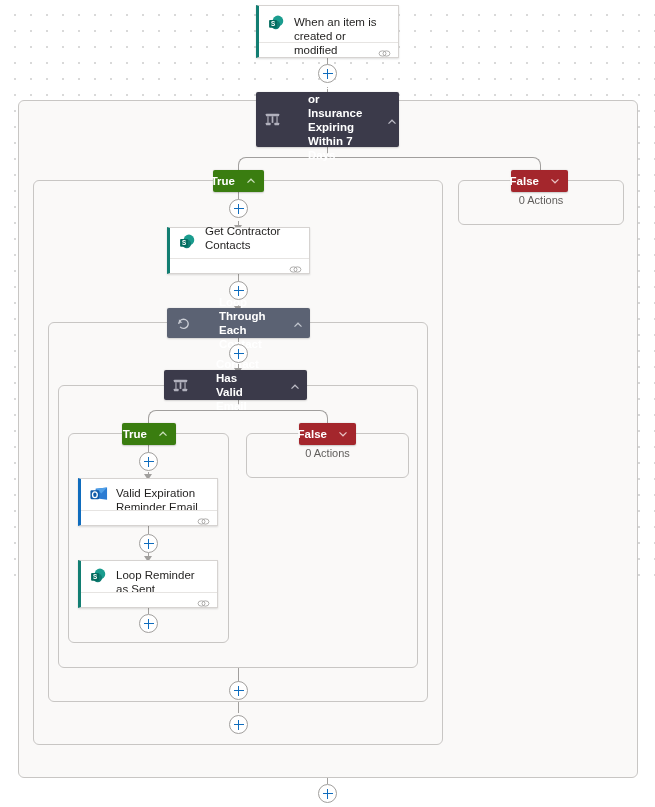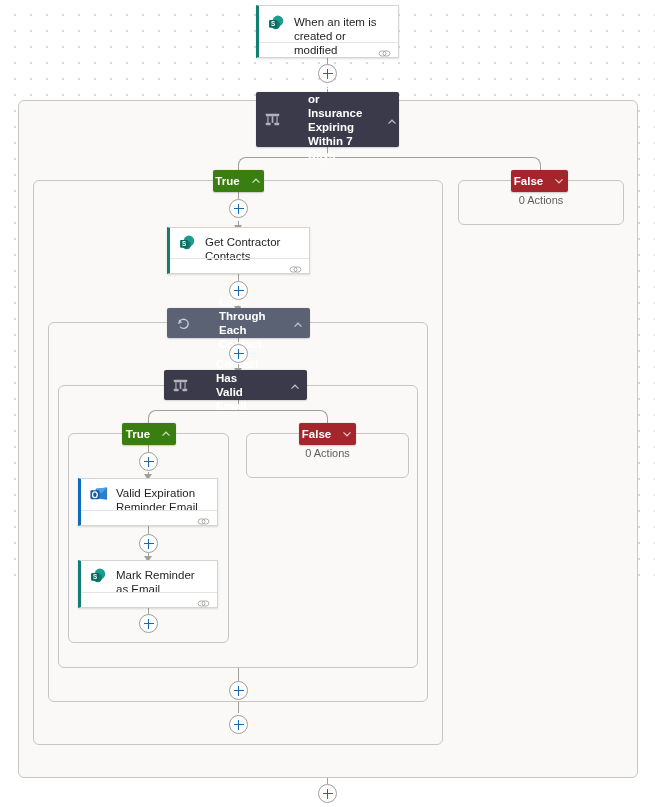--- a/index.html
+++ b/index.html
@@ -156,21 +156,21 @@
     opacity: .85;
   }
 
   
   .badge {
     position: absolute;
     border-radius: 2px;
     box-sizing: border-box;
     display: flex;
     align-items: center;
-    justify-content: center;
+    justify-content: flex-end;
     padding: 0 7px;
     height: 22px;
     color: #ffffff;
     font-size: 11.5px;
     font-weight: bold;
     box-shadow: 0 0.6px 1.6px rgba(0,0,0,0.2);
     cursor: pointer;
   }
   .badge.true  { background: #3a7d10; }
   .badge.false { background: #a4262c; }
@@ -297,21 +297,21 @@
     <span class="chev">
       <svg viewBox="0 0 12 12" width="12" height="12">
         <path d="M2.5 4.4 L6 7.8 L9.5 4.4" fill="none" stroke="#f5dede" stroke-width="1.2"></path>
       </svg>
     </span>
   </div>
 
   <div class="zero-actions" style="left:458px; top:194px; width:166px;">0 Actions</div>
 
   <div class="card accent-teal" style="left:167px; top:227px; width:143px; height:47px;">
-    <div class="card-body" style="height:30px; padding-top:6px;">
+    <div class="card-body" style="height:30px; padding-top:6px;align-items:flex-end;">
       <span class="app-icon">
         <svg viewBox="0 0 20 20" width="19" height="19">
           <circle cx="11.5" cy="7.3" r="5.6" fill="#1a9c8e"></circle>
           <circle cx="9.2" cy="11.4" r="4.6" fill="#0f7c72"></circle>
           <rect x="2.2" y="6.2" width="8.2" height="8.2" rx="1" fill="#036c5f"></rect>
           <text x="6.3" y="12.4" font-size="6.6" font-family="Liberation Sans, sans-serif" fill="#ffffff" text-anchor="middle" font-weight="bold">S</text>
         </svg>
       </span>
       <span class="card-title">Get Contractor Contacts</span>
     </div>
@@ -405,21 +405,21 @@
   <div class="card accent-teal" style="left:78px; top:560px; width:140px; height:48px;">
     <div class="card-body" style="height:31px; padding-top:6px;">
       <span class="app-icon">
         <svg viewBox="0 0 20 20" width="19" height="19">
           <circle cx="11.5" cy="7.3" r="5.6" fill="#1a9c8e"></circle>
           <circle cx="9.2" cy="11.4" r="4.6" fill="#0f7c72"></circle>
           <rect x="2.2" y="6.2" width="8.2" height="8.2" rx="1" fill="#036c5f"></rect>
           <text x="6.3" y="12.4" font-size="6.6" font-family="Liberation Sans, sans-serif" fill="#ffffff" text-anchor="middle" font-weight="bold">S</text>
         </svg>
       </span>
-      <span class="card-title">Mark Reminder as Email</span>
+      <span class="card-title">Loop Reminder as Sent</span>
     </div>
     <div class="card-footer">
       <span class="link-icon">
         <svg viewBox="0 0 16 12" width="13" height="11">
           <ellipse cx="5.6" cy="6" rx="4.3" ry="3.3" fill="none" stroke="#8a8886" stroke-width="1.1"></ellipse>
           <ellipse cx="10.4" cy="6" rx="4.3" ry="3.3" fill="none" stroke="#8a8886" stroke-width="1.1"></ellipse>
         </svg>
       </span>
     </div>
   </div>

